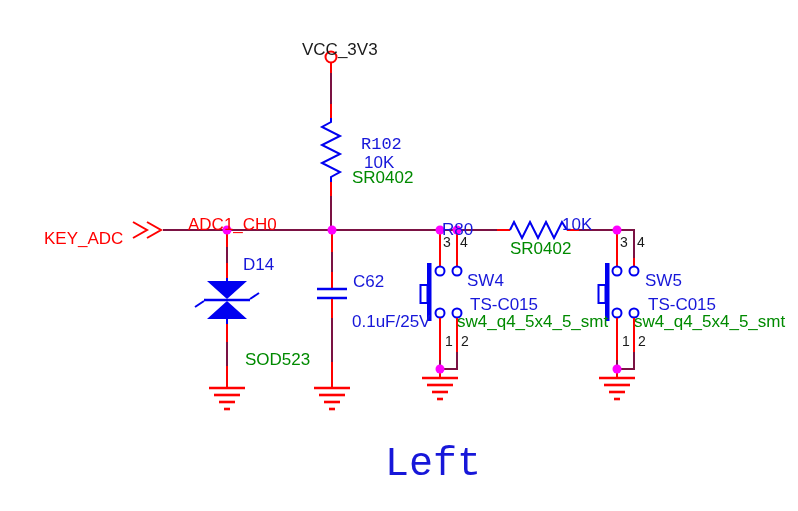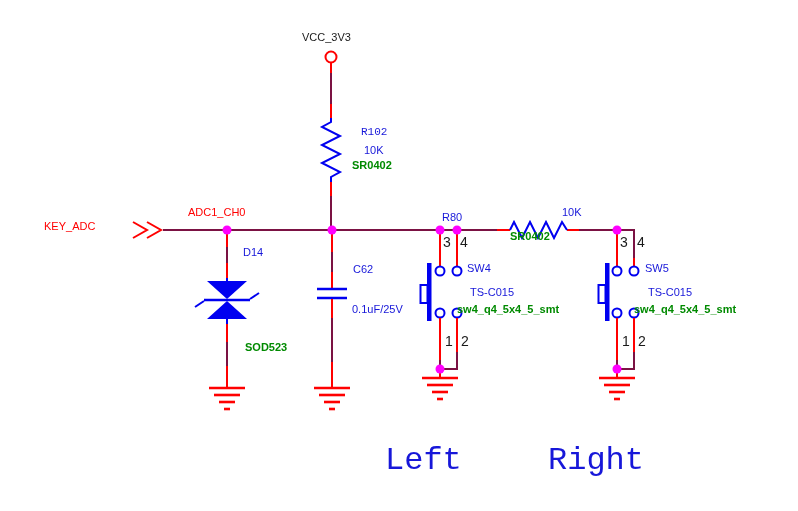--- a/index.html
+++ b/index.html
@@ -12,28 +12,28 @@
   }
   svg{position:absolute;left:0;top:0;}
   .wire{stroke:var(--c-wire);stroke-width:2;fill:none;}
   .pinwire{stroke:var(--c-pin);stroke-width:2;fill:none;}
   .sym{stroke:var(--c-symbol);stroke-width:2;fill:none;}
   .sym3{stroke:var(--c-symbol);stroke-width:2.5;fill:none;}
   .symfill{fill:var(--c-symbol);stroke:none;}
   .gnd{stroke:var(--c-pin);stroke-width:2.6;fill:none;}
   .dot{fill:var(--c-junction);stroke:none;}
   .pwr{stroke:var(--c-pin);stroke-width:2;fill:#ffffff;}
-  .lbl{position:absolute;font-size:11px;line-height:1.1;white-space:pre;}
+  .lbl{position:absolute;font-size:17px;line-height:1.1;white-space:pre;margin-top:10px;}
   .t-blue{color:var(--c-text_blue);}
-  .t-green{color:var(--c-text_green);font-weight:bold;}
+  .t-green{color:var(--c-text_green);}
   .t-red{color:var(--c-text_red);}
   .t-black{color:var(--c-text_black);}
   .pin-num{position:absolute;font-size:14px;line-height:1;color:var(--c-text_black);white-space:pre;}
   .caption{
-    position:absolute;font-size:32px;line-height:1;
+    position:absolute;font-size:40px;line-height:1;
     font-family:"Liberation Mono", monospace;
     color:var(--c-text_blue);white-space:pre;
   }
 </style>
 </head>
 <body>
 
 <div id="canvas">
 
   <svg width="798" height="511" viewBox="0 0 798 511">
@@ -212,15 +212,14 @@
 
   <div class="lbl t-blue" style="left:645px;top:262px;">SW5</div>
   <div class="lbl t-blue" style="left:648px;top:286px;">TS-C015</div>
   <div class="lbl t-green" style="left:634px;top:303px;">sw4_q4_5x4_5_smt</div>
   <div class="pin-num" style="left:620px;top:235px;">3</div>
   <div class="pin-num" style="left:637px;top:235px;">4</div>
   <div class="pin-num" style="left:622px;top:334px;">1</div>
   <div class="pin-num" style="left:638px;top:334px;">2</div>
 
   <div class="caption" style="left:385px;top:445px;">Left</div>
-  <div class="caption" style="left:548px;top:445px;">Right</div>
 
 </div>
 
 </body></html>

